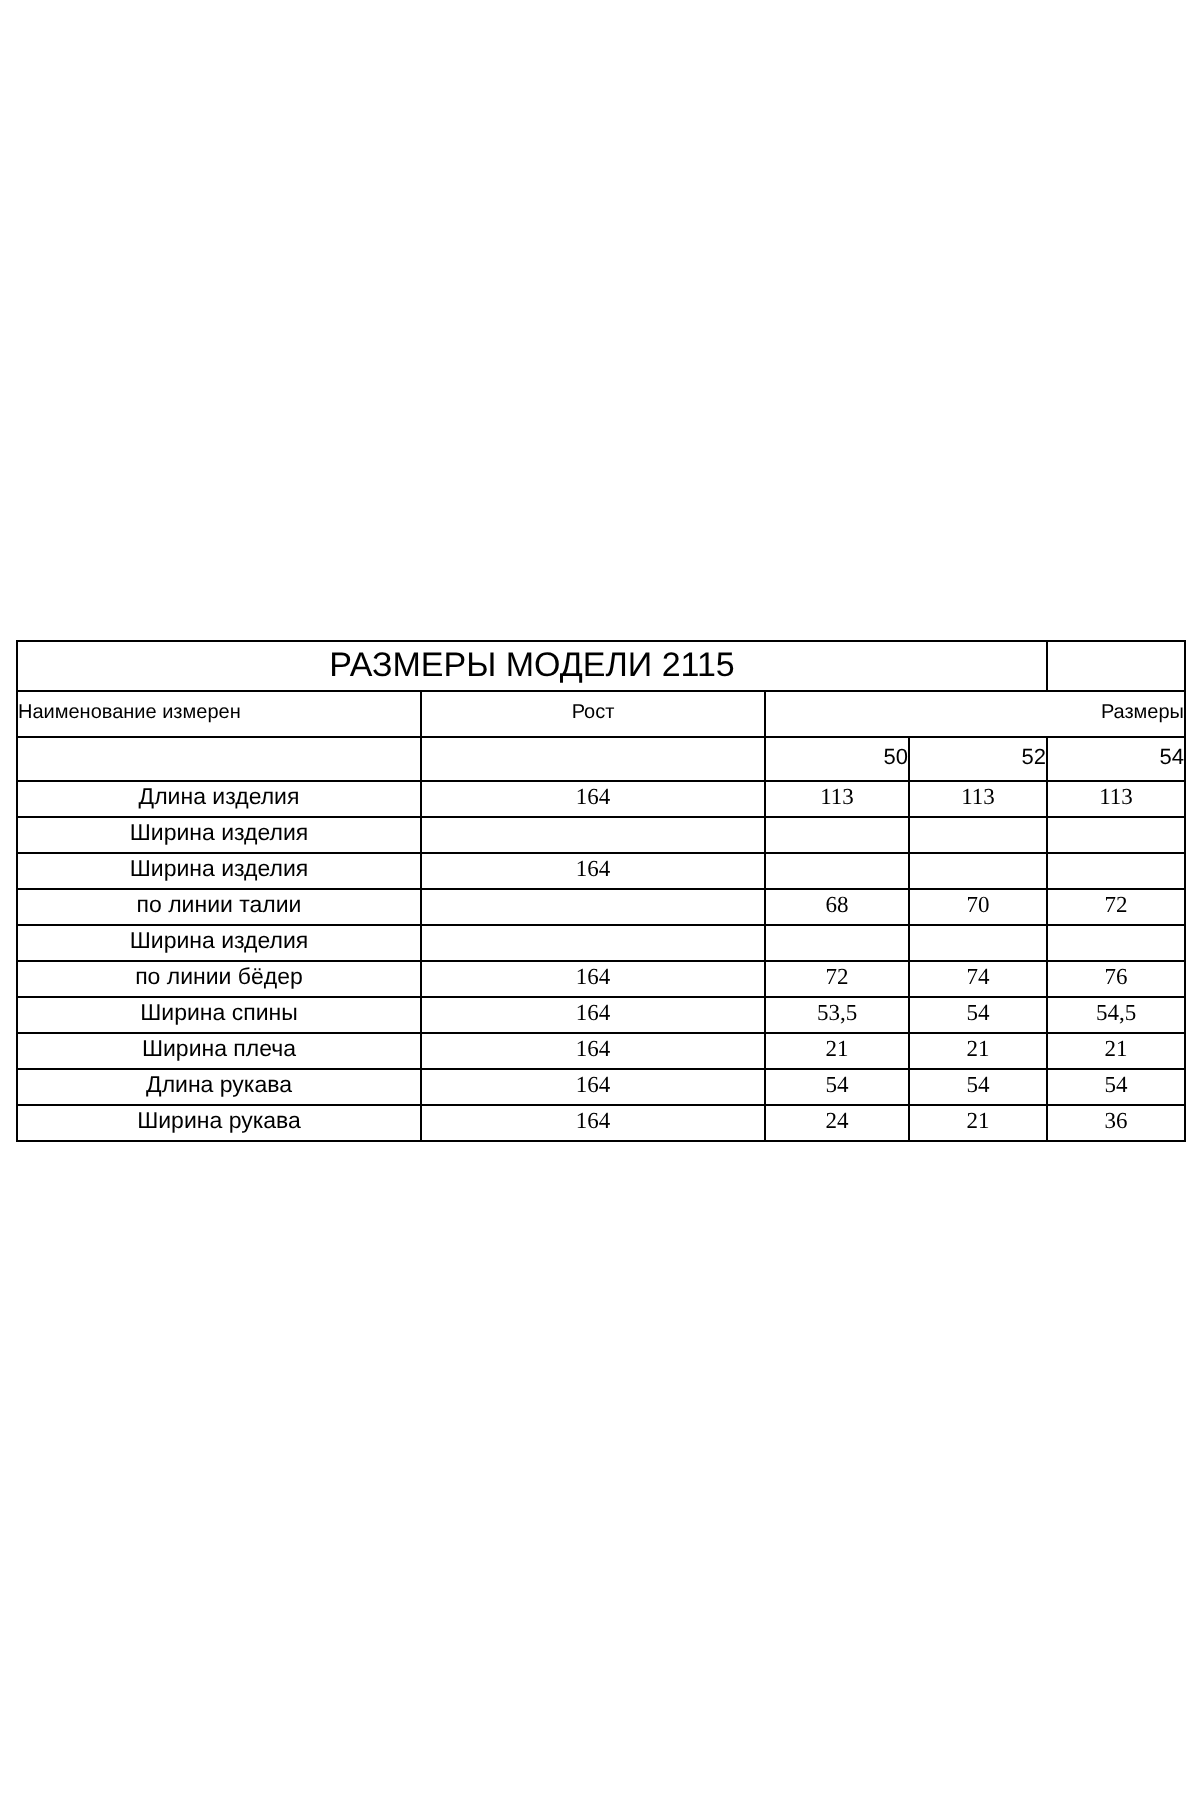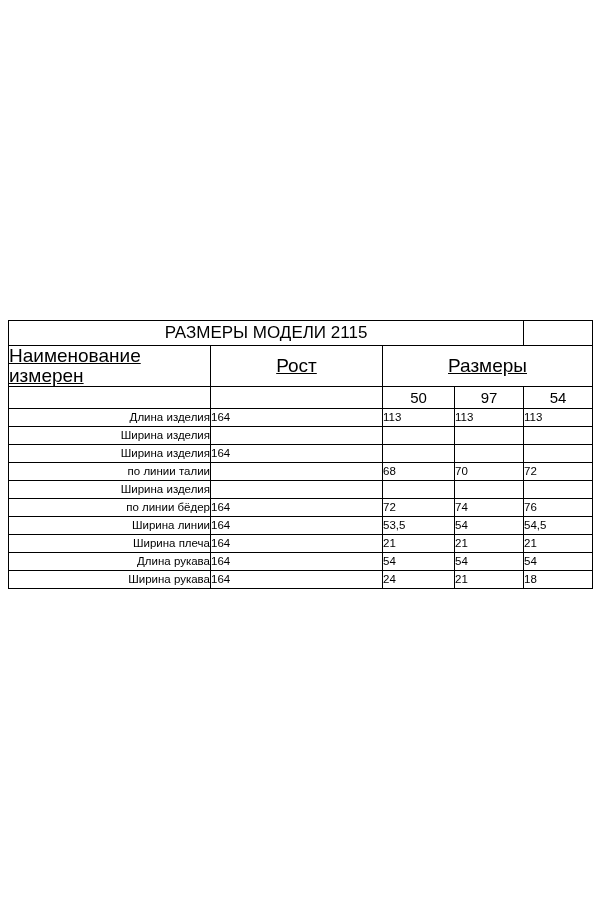--- a/index.html
+++ b/index.html
@@ -58,60 +58,61 @@
     border-bottom: none;
   }
   .title-blank {
     border: 1px solid #000000;
     border-left: none;
   }
 
   
   .hdr {
     font-weight: bold;
-    font-size: 19px;
+    font-size: 10px;
     height: 23px;
-    text-decoration: underline;
   }
   .hdr-name {
     text-align: left;
     padding-left: 3px;
   }
   .hdr-center {
     text-align: center;
   }
   .hdr-left {
-    text-align: center;
+    text-align: right;
     padding-left: 4px;
     margin-left: 43px;
   }
 
   
   .sizes-row td {
     height: 21px;
     font-weight: bold;
-    font-size: 15px;
-    text-align: center;
+    font-size: 11px;
+    text-align: right;
   }
   .blankcell {
     border-top: none;
   }
 
   
   .row td {
     height: 17px;
     font-size: 11.5px;
   }
   .cell-name {
-    text-align: right;
+    text-align: center;
     padding-left: 3px;
     white-space: nowrap;
     overflow: hidden;
   }
   .cell-num {
+    text-align: center;
+    font-family: Liberation Serif, serif;
   }
 </style>
 </head>
 <body>
 
 <div class="sheet">
   <table class="size-table">
     <colgroup>
       <col class="c-name">
       <col class="c-height">
@@ -128,21 +129,21 @@
       <tr class="hdr">
         <td class="hdr-name">Наименование измерен</td>
         <td class="hdr-center">Рост</td>
         <td class="hdr-left" colspan="3">Размеры</td>
       </tr>
 
       <tr class="sizes-row">
         <td class="blankcell"></td>
         <td class="blankcell"></td>
         <td>50</td>
-        <td>97</td>
+        <td>52</td>
         <td>54</td>
       </tr>
 
       <tr class="row">
         <td class="cell-name">Длина изделия</td>
         <td class="cell-num">164</td>
         <td class="cell-num">113</td>
         <td class="cell-num">113</td>
         <td class="cell-num">113</td>
       </tr>
@@ -175,21 +176,21 @@
         <td class="cell-num"></td>
       </tr>
       <tr class="row">
         <td class="cell-name">по линии бёдер</td>
         <td class="cell-num">164</td>
         <td class="cell-num">72</td>
         <td class="cell-num">74</td>
         <td class="cell-num">76</td>
       </tr>
       <tr class="row">
-        <td class="cell-name">Ширина линии</td>
+        <td class="cell-name">Ширина спины</td>
         <td class="cell-num">164</td>
         <td class="cell-num">53,5</td>
         <td class="cell-num">54</td>
         <td class="cell-num">54,5</td>
       </tr>
       <tr class="row">
         <td class="cell-name">Ширина плеча</td>
         <td class="cell-num">164</td>
         <td class="cell-num">21</td>
         <td class="cell-num">21</td>
@@ -200,17 +201,17 @@
         <td class="cell-num">164</td>
         <td class="cell-num">54</td>
         <td class="cell-num">54</td>
         <td class="cell-num">54</td>
       </tr>
       <tr class="row">
         <td class="cell-name">Ширина рукава</td>
         <td class="cell-num">164</td>
         <td class="cell-num">24</td>
         <td class="cell-num">21</td>
-        <td class="cell-num">18</td>
+        <td class="cell-num">36</td>
       </tr>
     </tbody>
   </table>
 </div>
 
 </body></html>

